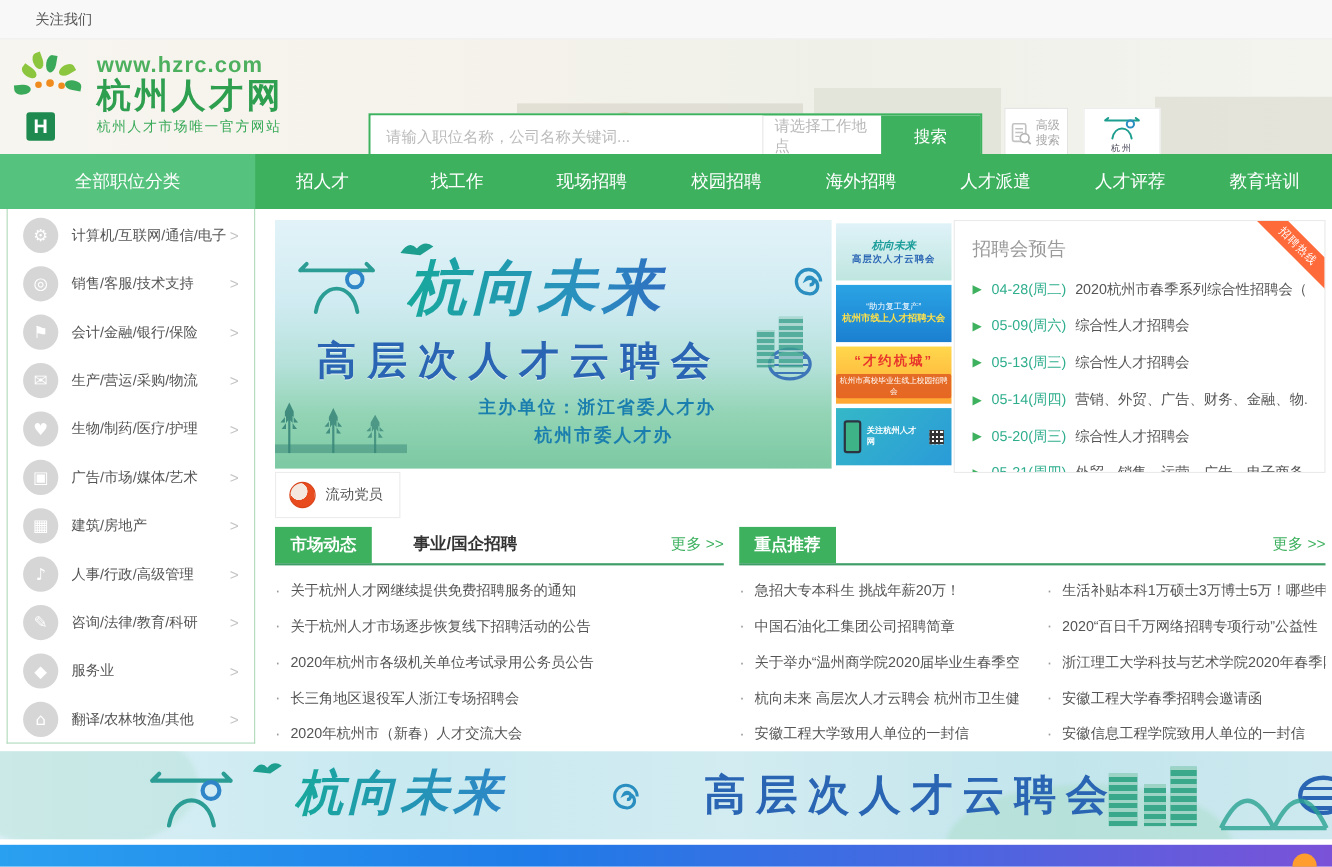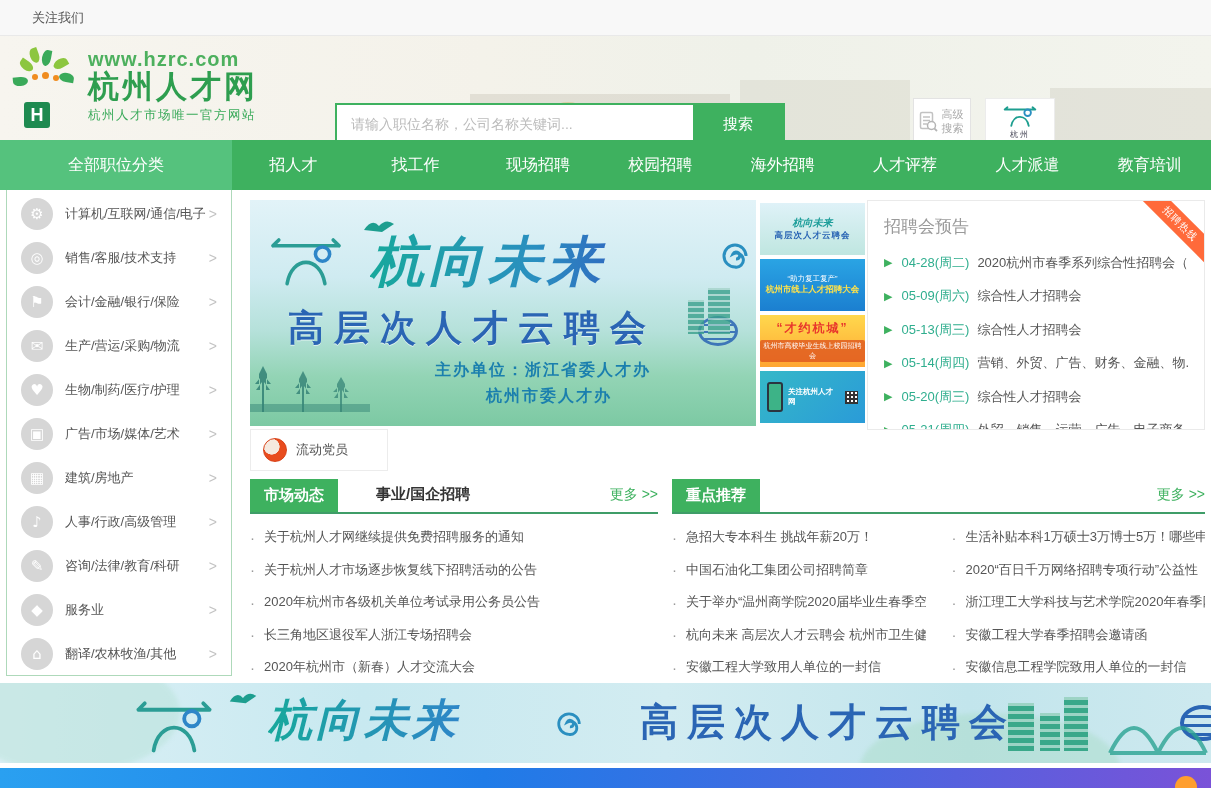--- a/index.html
+++ b/index.html
@@ -80,21 +80,21 @@
   .thumb-3 .t3a { font-size:12px; font-weight:bold; color:#e8352c; letter-spacing:2px; }
   .thumb-3 .t3b { font-size:7px; color:#fff; background:rgba(220,80,30,.75); padding:1px 3px; margin-top:3px; border-radius:2px; }
   .thumb-4 { background:linear-gradient(135deg,#35b8c8,#2a9bd8); flex-direction:row; gap:5px; }
   .phone { width:16px; height:30px; background:#2b3440; border-radius:3px; padding:2px; }
   .phone-screen { width:100%; height:100%; background:#3db387; border-radius:1px; }
   .thumb-4 .t4a { font-size:7.5px; color:#fff; font-weight:bold; width:52px; text-align:left; }
   .qr { width:13px; height:13px; background:#fff; background-image:repeating-linear-gradient(0deg,#333 0 2px,transparent 2px 4px),repeating-linear-gradient(90deg,#333 0 2px,transparent 2px 4px); }
 
   
   .quick { position:absolute; left:250px; top:429px; display:flex; gap:6px; }
-  .quick-btn { width:138px; height:42px; background:#fff; border:1px solid #ececec; display:flex; align-items:center; gap:9px; padding:0 12px; font-size:13px; color:#555; cursor:pointer; }
+  .quick-btn { width:114px; height:42px; background:#fff; border:1px solid #ececec; display:flex; align-items:center; gap:9px; padding:0 12px; font-size:13px; color:#555; cursor:pointer; }
   .qi1 { width:24px; height:24px; border-radius:50%; background:radial-gradient(circle at 35% 35%,#f5e9df 0 38%,#e84c1e 40%); border:1px solid #d8431a; flex:none; }
   .qi2 { width:24px; height:24px; border-radius:50%; background:#3a4656; display:flex; align-items:center; justify-content:center; flex:none; }
   .vest { width:11px; height:14px; background:#4db36a; border-radius:2px 2px 3px 3px; border-left:2px solid #7fd098; }
 
   
   .fairs { position:absolute; left:867px; top:200px; width:338px; height:230px; background:#fff; border:1px solid #eaeaea; padding:14px 16px 8px; overflow:hidden; }
   .fairs-title { font-size:17px; color:#9a9a9a; }
   .ribbon { position:absolute; top:13px; right:-32px; transform:rotate(45deg); background:#ff6a3a; color:#fff; font-size:10px; letter-spacing:1px; padding:3px 34px; }
   .fair-item { display:flex; align-items:center; margin-top:15.5px; font-size:13px; cursor:pointer; }
   .fair-arrow { color:#3eb15f; font-size:11px; margin-right:9px; }
@@ -165,20 +165,21 @@
     </div>
     <div class="logo-text">
       <div class="url">www.hzrc.com</div>
       <div class="name">杭州人才网</div>
       <div class="tagline">杭州人才市场唯一官方网站</div>
     </div>
   </div>
 
   <div class="searchbar">
     <input class="search-input" placeholder="请输入职位名称，公司名称关键词..." style="">
+    <div class="search-loc">请选择工作地点</div>
     <button class="search-btn">搜索</button>
   </div>
 
   <div class="adv-box">
     <svg width="19" height="22" viewBox="0 0 19 22">
       <rect x="1.5" y="1.5" width="12" height="16" rx="1.5" fill="none" stroke="#c2c2c2" stroke-width="1.5"></rect>
       <path d="M4 6h7 M4 9.5h7 M4 13h4" stroke="#c2c2c2" stroke-width="1.3"></path>
       <circle cx="12.5" cy="14.5" r="4" fill="#fff" stroke="#b5b5b5" stroke-width="1.5"></circle>
       <path d="M15.3 17.3 L18 20" stroke="#b5b5b5" stroke-width="1.8"></path>
     </svg>
@@ -196,22 +197,22 @@
 </div>
 
 <div class="nav">
   <div class="nav-all">全部职位分类</div>
   <div class="nav-items">
       <div class="nav-item">招人才</div>
       <div class="nav-item">找工作</div>
       <div class="nav-item">现场招聘</div>
       <div class="nav-item">校园招聘</div>
       <div class="nav-item">海外招聘</div>
+      <div class="nav-item">人才派遣</div>
       <div class="nav-item">人才评荐</div>
-      <div class="nav-item">人才派遣</div>
       <div class="nav-item">教育培训</div>
     </div>
 </div>
 
 <div class="sidebar">
     <div class="side-item">
       <span class="side-icon">⚙</span>
       <span class="side-label">计算机/互联网/通信/电子</span>
       <span class="side-chevron">&gt;</span>
     </div>

